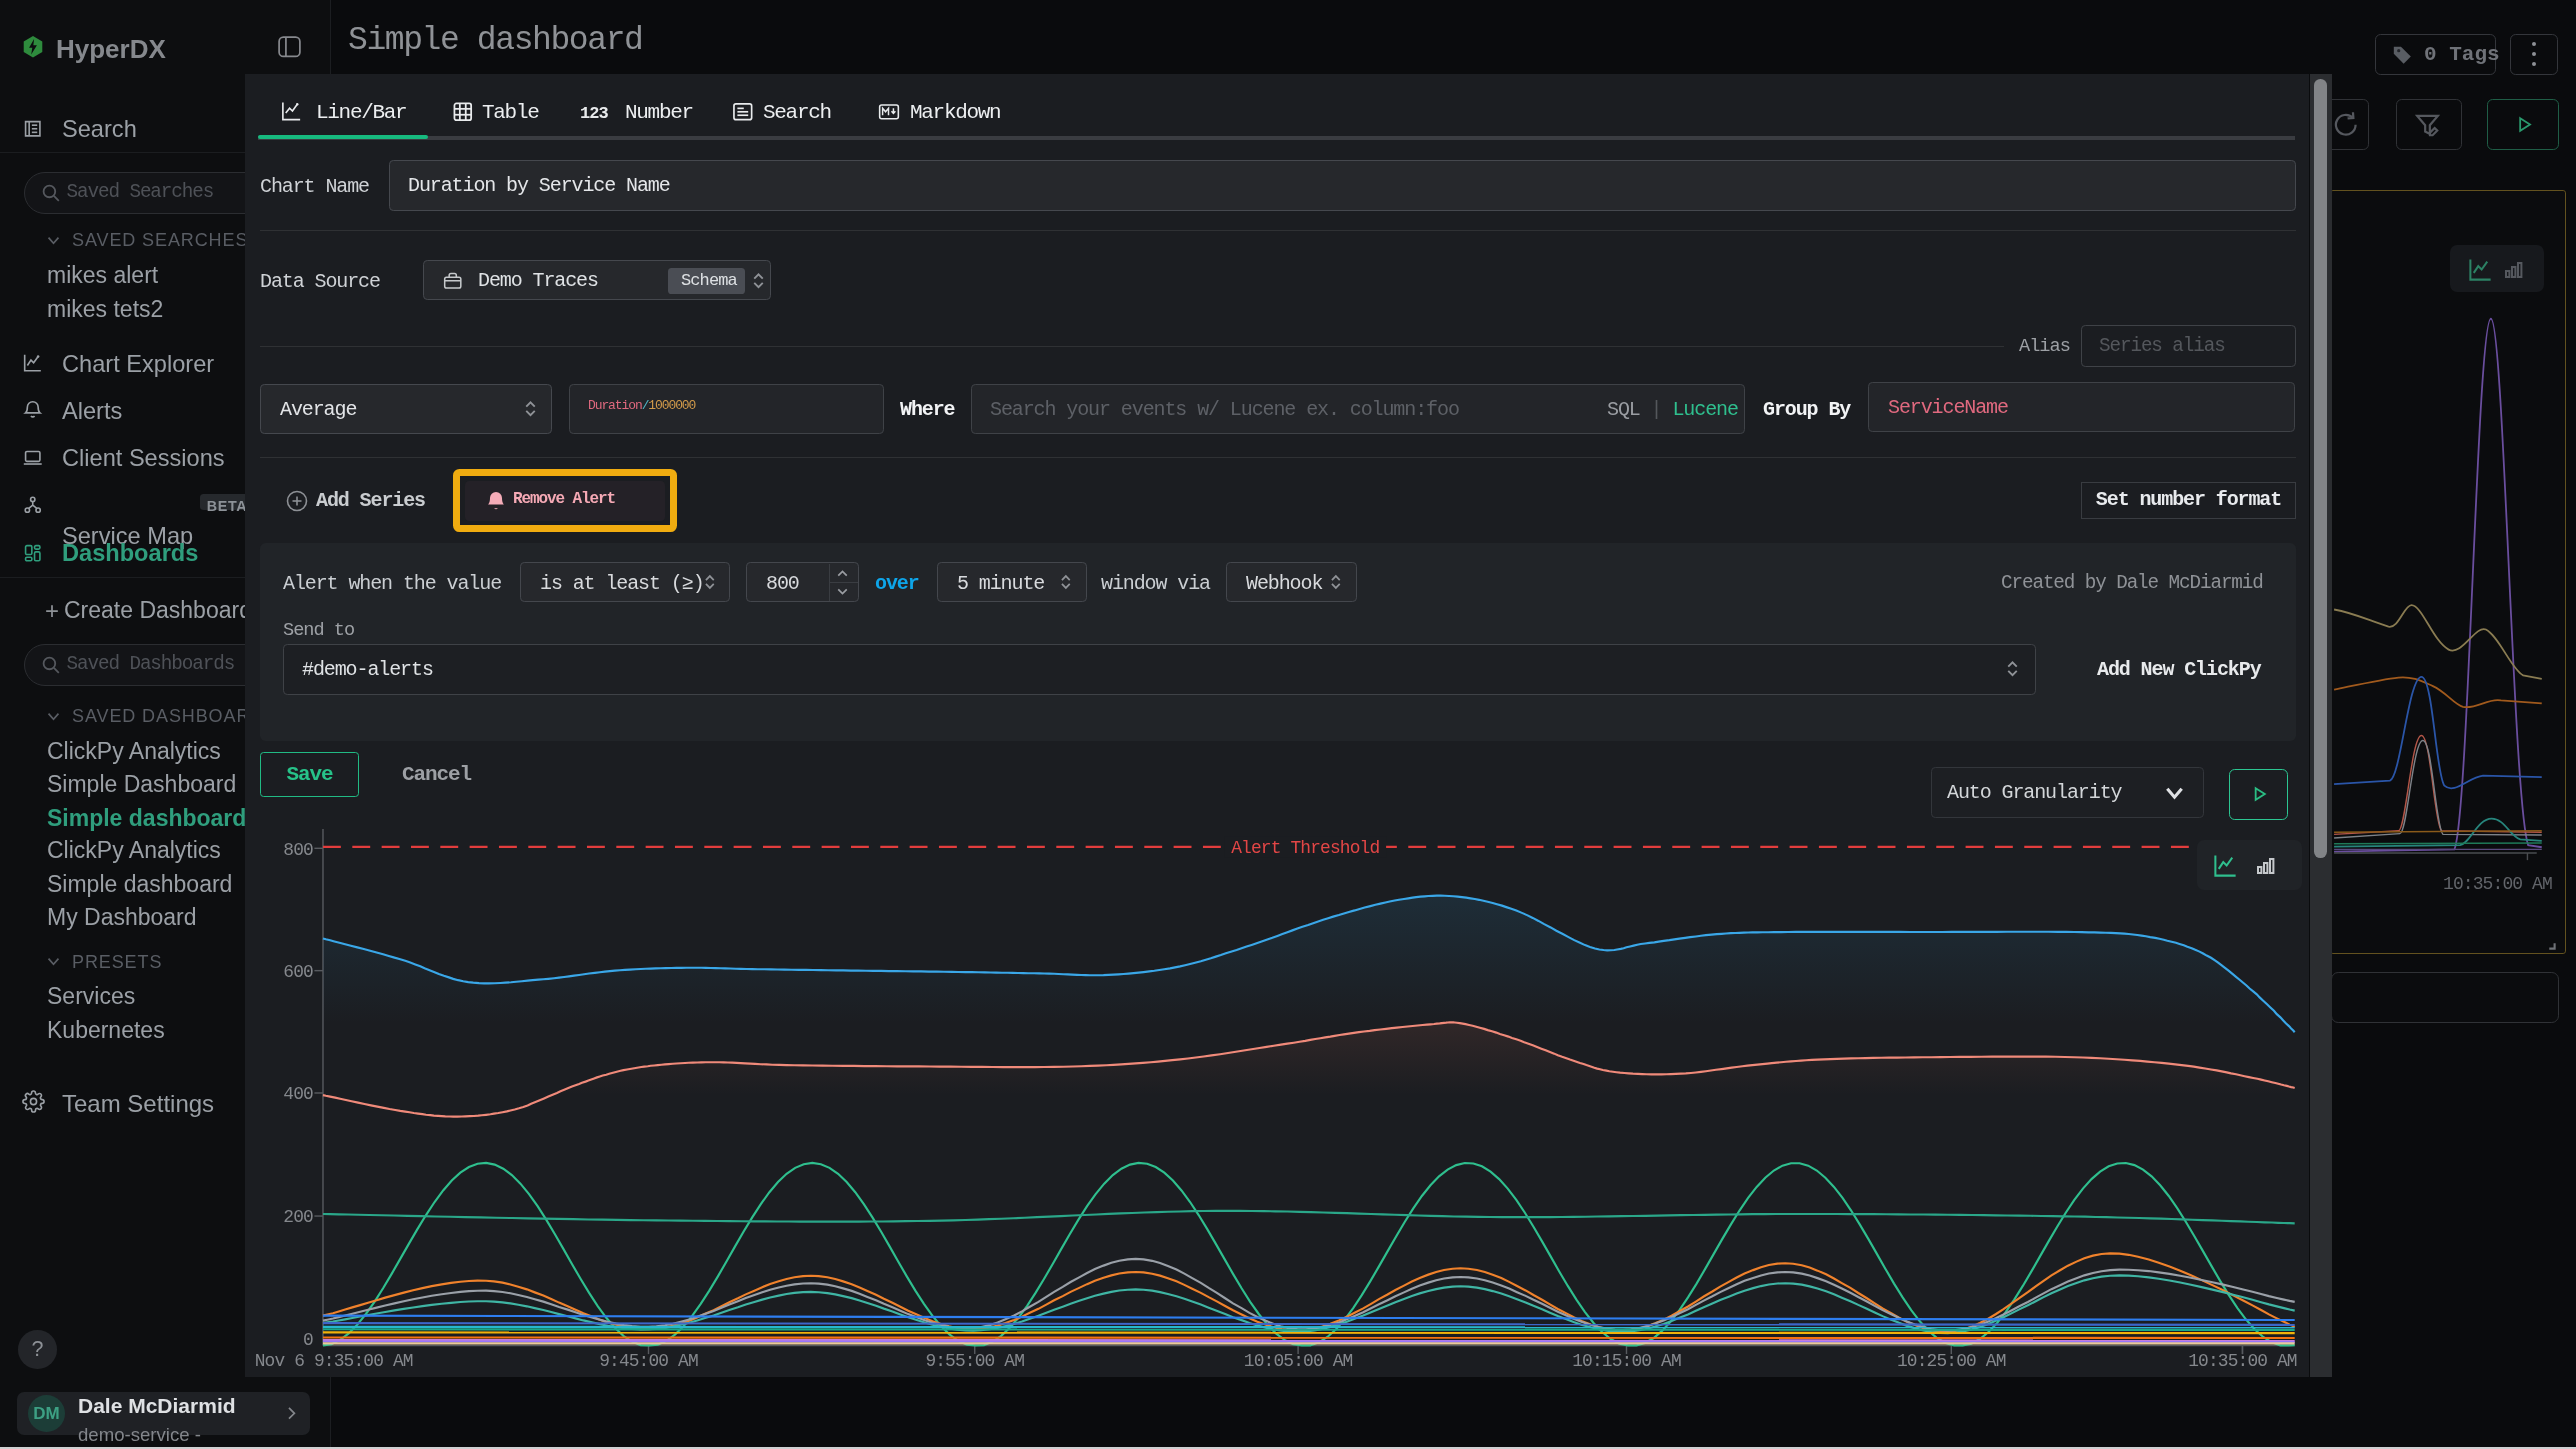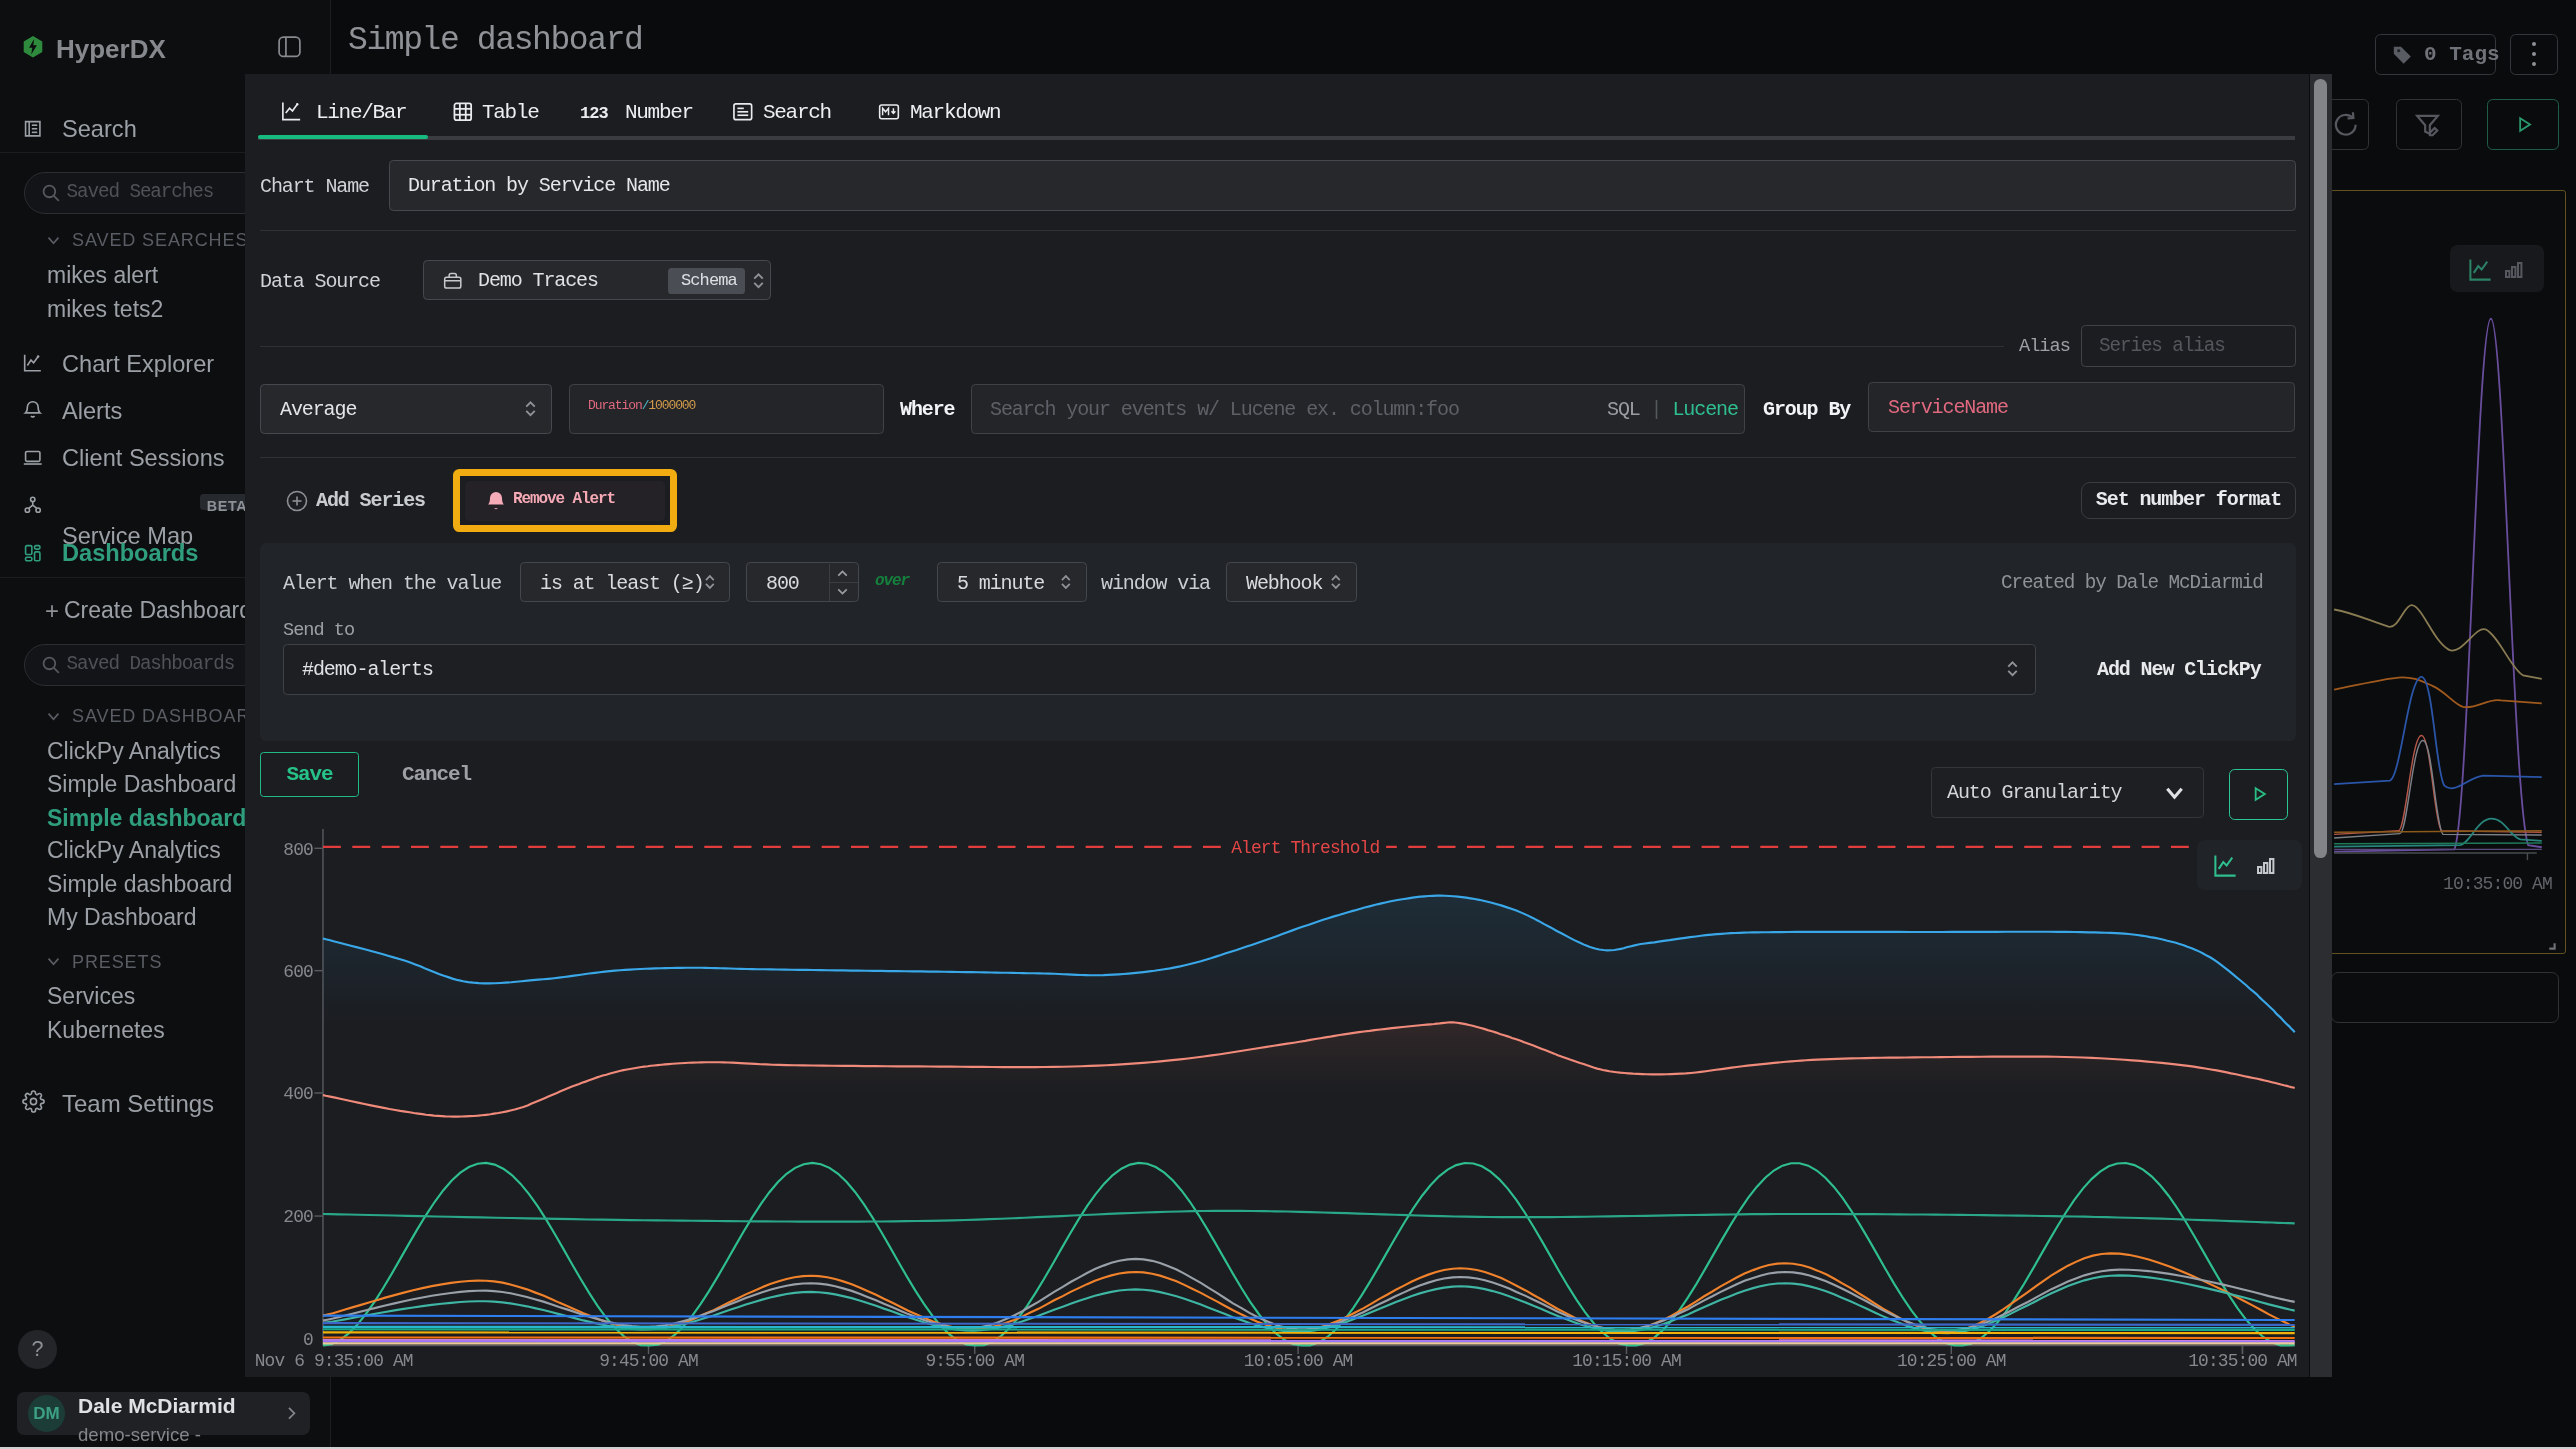--- a/index.html
+++ b/index.html
@@ -277,41 +277,41 @@
     <line x1="7.5" y1="12" x2="16.5" y2="12"></line>
   </svg>
 <div class="abs mono b" style="left:316px;top:489px;font-size:20px;letter-spacing:-1.1px;color:#c9cccf;">Add Series</div>
 <div class="abs" style="left:465px;top:481px;width:200px;height:40px;background:#242127;border-radius:4.3px;"></div>
 <svg class="abs" style="left:484px;top:489px" width="24" height="24" viewBox="0 0 24 24" fill="#f5acb8">
     <path d="M6 9a6 6 0 1 1 12 0c0 5 2 6.5 2 6.5H4S6 14 6 9"></path>
     <path d="M10.2 19.2a2.2 2.2 0 0 0 3.6 0z"></path>
   </svg>
 <div class="abs mono b" style="left:513px;top:490px;font-size:16px;letter-spacing:-1.1px;color:#f5a9b5;">Remove Alert</div>
 <div class="abs" style="left:453px;top:469px;width:224px;height:63px;border:7.9px solid #f0ac10;border-radius:6.4px;"></div>
-<div class="abs mono b" style="left:2081px;top:482px;width:215px;height:37px;border:1.4px solid #393c41;border-radius:9px;font-size:20px;letter-spacing:-1.1px;color:#e8eaed;text-align:center;line-height:34px;">Set number format</div>
+<div class="abs mono b" style="left:2081px;top:482px;width:215px;height:37px;border:1.4px solid #393c41;border-radius:0;font-size:20px;letter-spacing:-1.1px;color:#e8eaed;text-align:center;line-height:34px;">Set number format</div>
 
 <div class="abs" style="left:260px;top:543px;width:2036px;height:198px;background:#212428;border-radius:5.7px;"></div>
 <div class="abs" style="left:283px;top:572px;font-size:20px;letter-spacing:-1.1px;color:#caced2;">Alert when the value</div>
 <div class="abs inp" style="left:520px;top:562px;width:210px;height:40px;background:#26282c;border-color:#44474d;"></div>
 <div class="abs" style="left:540px;top:572px;font-size:20px;letter-spacing:-1.1px;color:#d8dadd;">is at least (≥)</div>
 <svg class="abs sel-chev" style="left:702px;top:572px" width="15.7" height="20" viewBox="0 0 16 20" fill="none" stroke="#8f9297" stroke-width="1.8">
     <polyline points="4,8 8,4 12,8"></polyline>
     <polyline points="4,12 8,16 12,12"></polyline>
   </svg>
 <div class="abs inp" style="left:746px;top:562px;width:113px;height:40px;background:#26282c;border-color:#44474d;"></div>
 <div class="abs" style="left:766px;top:572px;font-size:20px;letter-spacing:-1.1px;color:#d8dadd;">800</div>
 <div class="abs" style="left:829px;top:564px;width:1.4px;height:37px;background:#3a3d42;"></div>
 <div class="abs" style="left:829px;top:582px;width:29px;height:1.4px;background:#3a3d42;"></div>
 <svg class="abs" style="left:834px;top:567px" width="17" height="13" viewBox="0 0 16 10" fill="none" stroke="#9a9da2" stroke-width="1.6">
     <polyline points="4,7 8,3 12,7"></polyline>
   </svg>
 <svg class="abs" style="left:834px;top:585px" width="17" height="13" viewBox="0 0 16 10" fill="none" stroke="#9a9da2" stroke-width="1.6">
     <polyline points="4,3 8,7 12,3"></polyline>
   </svg>
-<div class="abs b" style="left:875px;top:572px;font-size:16px;letter-spacing:-1.1px;color:#15803d;font-style:italic;">over</div>
+<div class="abs b" style="left:875px;top:572px;font-size:20px;letter-spacing:-1.1px;color:#0ea5e9;">over</div>
 <div class="abs inp" style="left:937px;top:562px;width:150px;height:40px;background:#26282c;border-color:#44474d;"></div>
 <div class="abs" style="left:957px;top:572px;font-size:20px;letter-spacing:-1.1px;color:#d8dadd;">5 minute</div>
 <svg class="abs sel-chev" style="left:1058px;top:572px" width="15.7" height="20" viewBox="0 0 16 20" fill="none" stroke="#8f9297" stroke-width="1.8">
     <polyline points="4,8 8,4 12,8"></polyline>
     <polyline points="4,12 8,16 12,12"></polyline>
   </svg>
 <div class="abs" style="left:1101px;top:572px;font-size:20px;letter-spacing:-1.1px;color:#caced2;">window via</div>
 <div class="abs inp" style="left:1226px;top:562px;width:131px;height:40px;background:#26282c;border-color:#44474d;"></div>
 <div class="abs" style="left:1246px;top:572px;font-size:20px;letter-spacing:-1.1px;color:#d8dadd;">Webhook</div>
 <svg class="abs sel-chev" style="left:1328px;top:572px" width="15.7" height="20" viewBox="0 0 16 20" fill="none" stroke="#8f9297" stroke-width="1.8">

